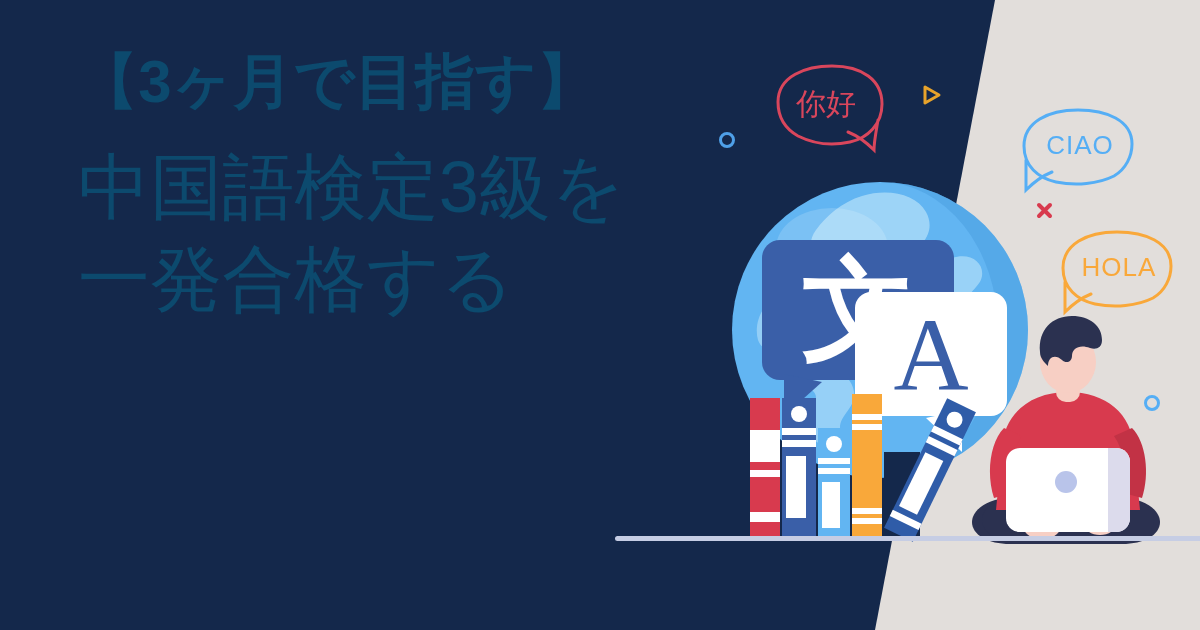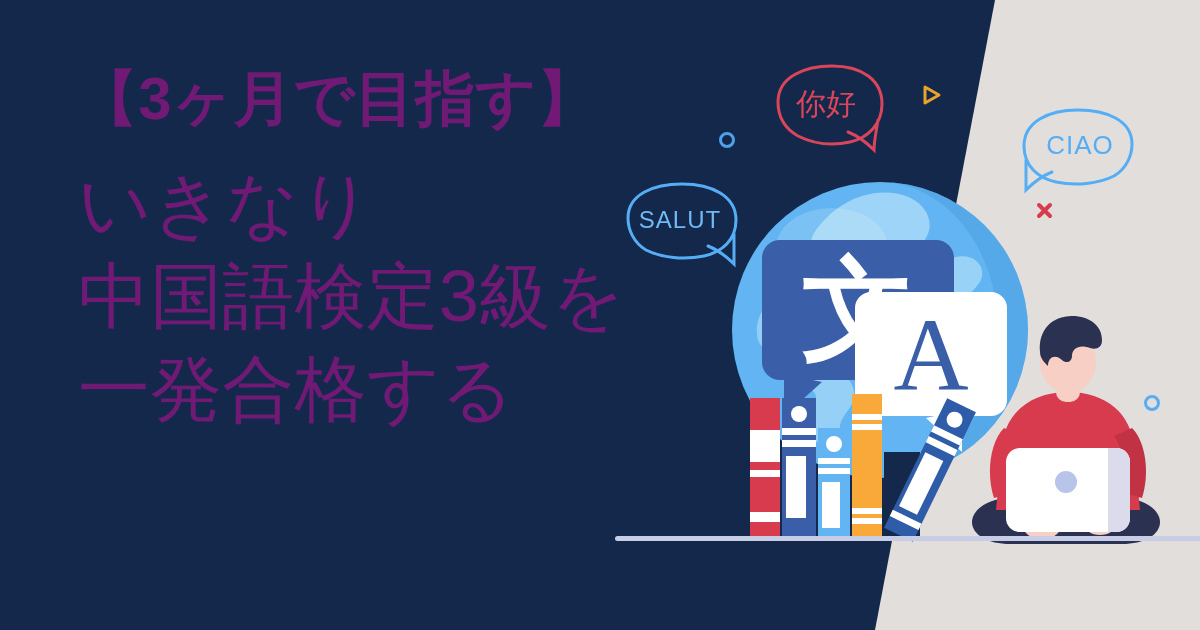--- a/index.html
+++ b/index.html
@@ -15,24 +15,23 @@
   
   .bg-light{background:#e2dedb;}
   .bg-navy{
     background:#14284b;
     clip-path:polygon(0 0, 995px 0, 875px 630px, 0 630px);
   }
 
   
   .headline{
     position:absolute;left:78px;top:48px;width:700px;
-    color:#701a75;
+    color:#0c4a6e;
     z-index:40;
     letter-spacing:.01em;
-    margin-top:17px;
   }
   .kicker{
     font-size:60px;line-height:1.12;font-weight:700;
     margin:0 0 26px 0;white-space:nowrap;
   }
   .title-line{
     font-size:72px;line-height:1.28;font-weight:500;
     margin:0;white-space:nowrap;
   }
 
@@ -182,39 +181,38 @@
 
   <div class="bubble" id="bubble-nihao">
     <svg width="120" height="92" viewBox="0 0 120 92">
       <path d="M8 40 C8 14 36 4 62 4 C92 4 112 18 112 42 C112 62 98 76 80 80
                C62 84 44 82 28 74 C14 66 8 54 8 40 Z
                M108 58 C106 70 104 80 104 88 C96 80 88 74 78 70" fill="none" stroke="#d9465c" stroke-width="3" stroke-linecap="round"></path>
       <text class="btxt" x="56" y="52" text-anchor="middle" font-size="30" fill="#d9465c" font-family="'DejaVu Sans','Liberation Sans',sans-serif">你好</text>
     </svg>
   </div>
 
-  <div class="bubble" id="bubble-salut">
-    <svg width="124" height="90" viewBox="0 0 124 90">
-      <path d="M6 40 C6 16 32 6 60 6 C90 6 114 18 114 42 C114 62 100 74 82 78
-               C62 82 40 80 24 72 C12 65 6 52 6 40 Z
-               M112 56 C112 68 112 78 112 86 C104 78 96 72 86 68" fill="none" stroke="#55aef5" stroke-width="3" stroke-linecap="round"></path>
-      <text class="btxt" x="58" y="50" text-anchor="middle" font-size="24" fill="#6fb9f5" letter-spacing="1">SALUT</text>
-    </svg>
-  </div>
 
   <div class="bubble" id="bubble-ciao">
     <svg width="124" height="92" viewBox="0 0 124 92">
       <path d="M118 40 C118 16 92 6 64 6 C34 6 10 18 10 42 C10 62 24 74 42 78
                C62 82 84 80 100 72 C112 65 118 52 118 40 Z
                M12 56 C12 68 12 78 12 86 C20 78 28 72 38 68" fill="none" stroke="#55aef5" stroke-width="3" stroke-linecap="round"></path>
       <text class="btxt" x="66" y="50" text-anchor="middle" font-size="26" fill="#55aef5" letter-spacing="1">CIAO</text>
     </svg>
   </div>
 
+  <div class="bubble" id="bubble-hola">
+    <svg width="122" height="92" viewBox="0 0 122 92">
+      <path d="M116 40 C116 16 90 6 62 6 C32 6 8 18 8 42 C8 62 22 74 40 78
+               C60 82 82 80 98 72 C110 65 116 52 116 40 Z
+               M10 56 C10 68 10 78 10 86 C18 78 26 72 36 68" fill="none" stroke="#f9a83a" stroke-width="3" stroke-linecap="round"></path>
+      <text class="btxt" x="64" y="50" text-anchor="middle" font-size="26" fill="#f9a83a" letter-spacing="1">HOLA</text>
+    </svg>
+  </div>
 
   <div class="headline">
     <div class="kicker">【3ヶ月で目指す】</div>
-    <div class="title-line">いきなり</div>
     <div class="title-line">中国語検定3級を</div>
     <div class="title-line">一発合格する</div>
   </div>
 
 </div>
 
 </body></html>

